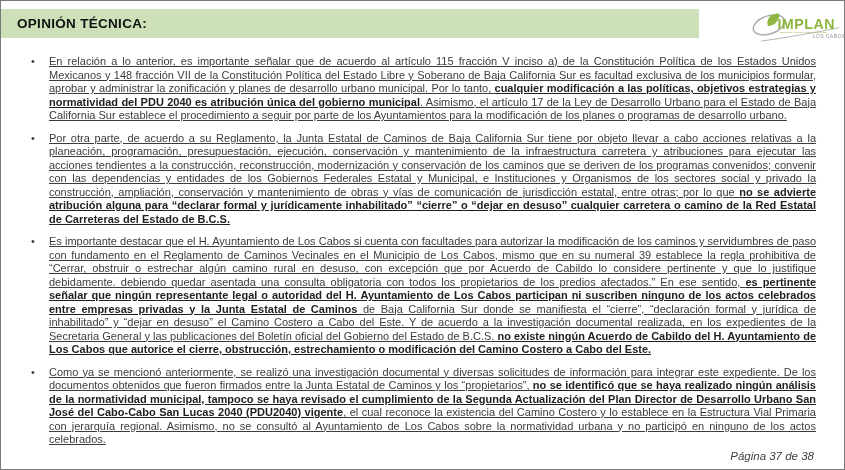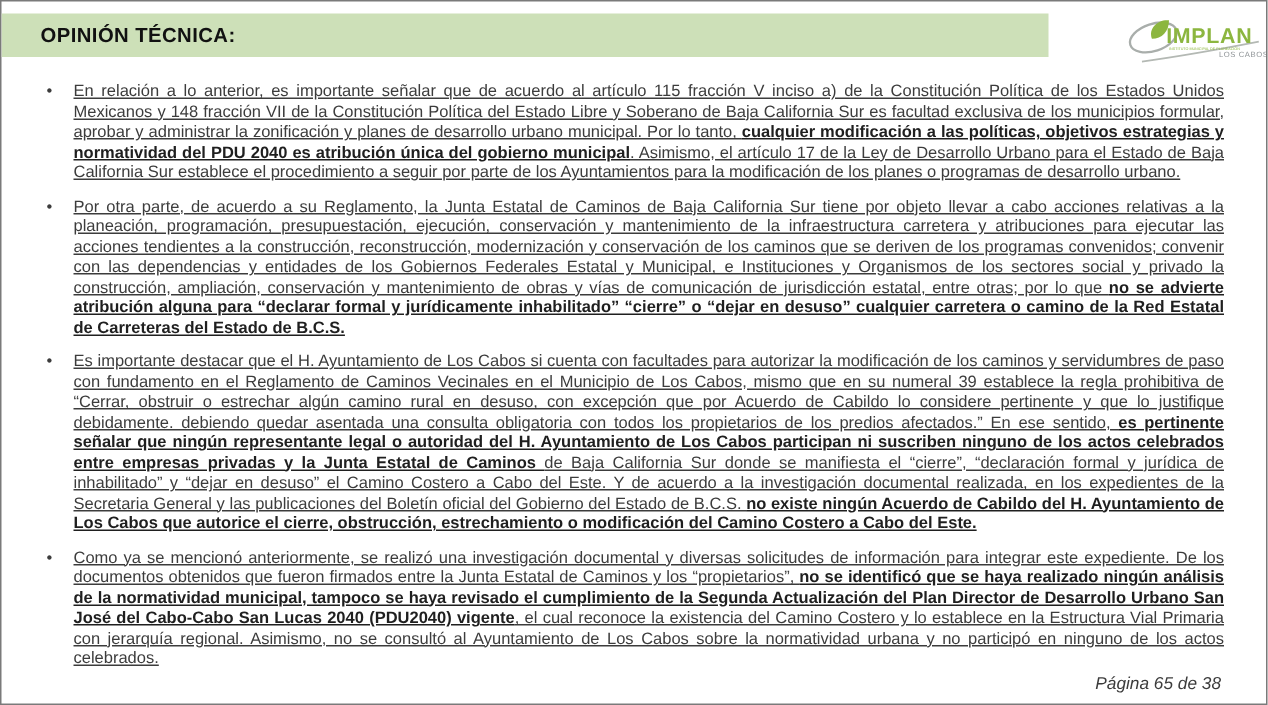--- a/index.html
+++ b/index.html
@@ -4,21 +4,21 @@
 <style>
   * { margin:0; padding:0; box-sizing:border-box; }
   body { background:#e8e8e8; font-family:"Liberation Sans", sans-serif; }
   .page {
     width:845px; height:470px; background:#ffffff; position:relative;
     border:1px solid #7a7a7a; overflow:hidden;
   }
   .header-row { display:flex; align-items:flex-start; margin-top:8px; }
   .header-bar {
     flex:1; height:29px; background:#cde0b8;
-    display:flex; align-items:center; padding-left:26px;
+    display:flex; align-items:center; padding-left:16px;
   }
   .header-title {
     font-size:13.5px; font-weight:bold; color:#111111; letter-spacing:0.3px;
   }
   .logo-area { width:97px; height:38px; margin-top:-4px; flex:0 0 auto;margin-left:48px; }
   .content { padding:12px 28px 0 30px; }
   ul.bullets { list-style:none; text-align:justify; }
   li.bullet-item {
     position:relative; padding-left:18px; margin-bottom:9px;
     font-size:11px; line-height:13.5px; color:#3c3c3c;
@@ -54,15 +54,15 @@
 
   <div class="content">
     <ul class="bullets">
         <li class="bullet-item"><span class="dot">•</span><span class="seg">En relación a lo anterior, es importante señalar que de acuerdo al artículo 115 fracción V inciso a) de la Constitución Política de los Estados Unidos Mexicanos y 148 fracción VII de la Constitución Política del Estado Libre y Soberano de Baja California Sur es facultad exclusiva de los municipios formular, aprobar y administrar la zonificación y planes de desarrollo urbano municipal. Por lo tanto, </span><span class="seg bold">cualquier modificación a las políticas, objetivos estrategias y normatividad del PDU 2040 es atribución única del gobierno municipal</span><span class="seg">. Asimismo, el artículo 17 de la Ley de Desarrollo Urbano para el Estado de Baja California Sur establece el procedimiento a seguir por parte de los Ayuntamientos para la modificación de los planes o programas de desarrollo urbano.</span></li>
         <li class="bullet-item"><span class="dot">•</span><span class="seg">Por otra parte, de acuerdo a su Reglamento, la Junta Estatal de Caminos de Baja California Sur tiene por objeto llevar a cabo acciones relativas a la planeación, programación, presupuestación, ejecución, conservación y mantenimiento de la infraestructura carretera y atribuciones para ejecutar las acciones tendientes a la construcción, reconstrucción, modernización y conservación de los caminos que se deriven de los programas convenidos; convenir con las dependencias y entidades de los Gobiernos Federales Estatal y Municipal, e Instituciones y Organismos de los sectores social y privado la construcción, ampliación, conservación y mantenimiento de obras y vías de comunicación de jurisdicción estatal, entre otras; por lo que </span><span class="seg bold">no se advierte atribución alguna para “declarar formal y jurídicamente inhabilitado” “cierre” o “dejar en desuso” cualquier carretera o camino de la Red Estatal de Carreteras del Estado de B.C.S.</span></li>
         <li class="bullet-item"><span class="dot">•</span><span class="seg">Es importante destacar que el H. Ayuntamiento de Los Cabos si cuenta con facultades para autorizar la modificación de los caminos y servidumbres de paso con fundamento en el Reglamento de Caminos Vecinales en el Municipio de Los Cabos, mismo que en su numeral 39 establece la regla prohibitiva de “Cerrar, obstruir o estrechar algún camino rural en desuso, con excepción que por Acuerdo de Cabildo lo considere pertinente y que lo justifique debidamente. debiendo quedar asentada una consulta obligatoria con todos los propietarios de los predios afectados.” En ese sentido, </span><span class="seg bold">es pertinente señalar que ningún representante legal o autoridad del H. Ayuntamiento de Los Cabos participan ni suscriben ninguno de los actos celebrados entre empresas privadas y la Junta Estatal de Caminos </span><span class="seg">de Baja California Sur donde se manifiesta el “cierre”, “declaración formal y jurídica de inhabilitado” y “dejar en desuso” el Camino Costero a Cabo del Este. Y de acuerdo a la investigación documental realizada, en los expedientes de la Secretaria General y las publicaciones del Boletín oficial del Gobierno del Estado de B.C.S. </span><span class="seg bold">no existe ningún Acuerdo de Cabildo del H. Ayuntamiento de Los Cabos que autorice el cierre, obstrucción, estrechamiento o modificación del Camino Costero a Cabo del Este.</span></li>
         <li class="bullet-item"><span class="dot">•</span><span class="seg">Como ya se mencionó anteriormente, se realizó una investigación documental y diversas solicitudes de información para integrar este expediente. De los documentos obtenidos que fueron firmados entre la Junta Estatal de Caminos y los “propietarios”, </span><span class="seg bold">no se identificó que se haya realizado ningún análisis de la normatividad municipal, tampoco se haya revisado el cumplimiento de la Segunda Actualización del Plan Director de Desarrollo Urbano San José del Cabo-Cabo San Lucas 2040 (PDU2040) vigente</span><span class="seg">, el cual reconoce la existencia del Camino Costero y lo establece en la Estructura Vial Primaria con jerarquía regional. Asimismo, no se consultó al Ayuntamiento de Los Cabos sobre la normatividad urbana y no participó en ninguno de los actos celebrados.</span></li>
       </ul>
   </div>
 
-  <div class="footer">Página 65 de 38</div>
+  <div class="footer">Página 37 de 38</div>
 
 </div>
 
 </body></html>

